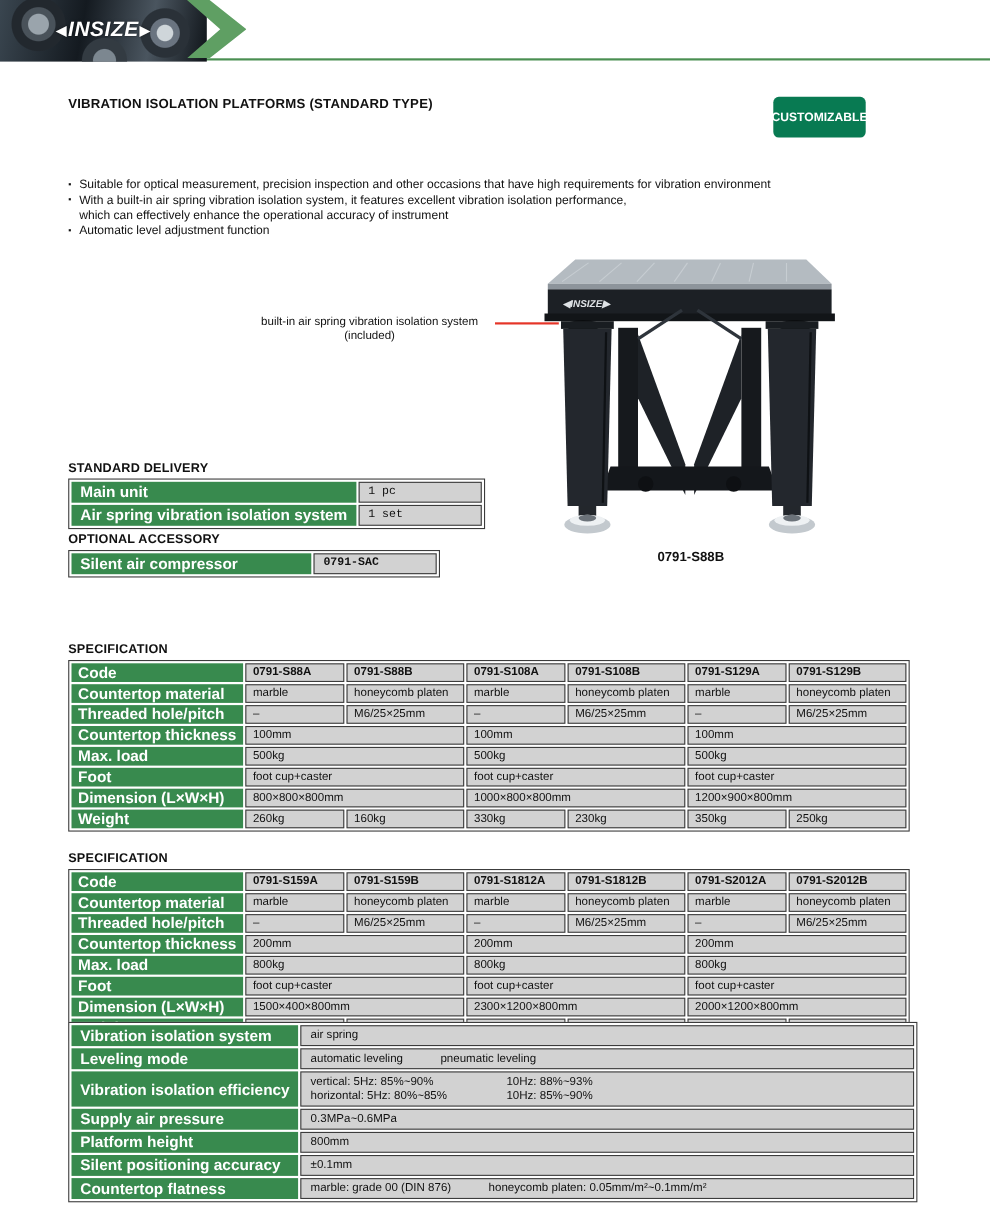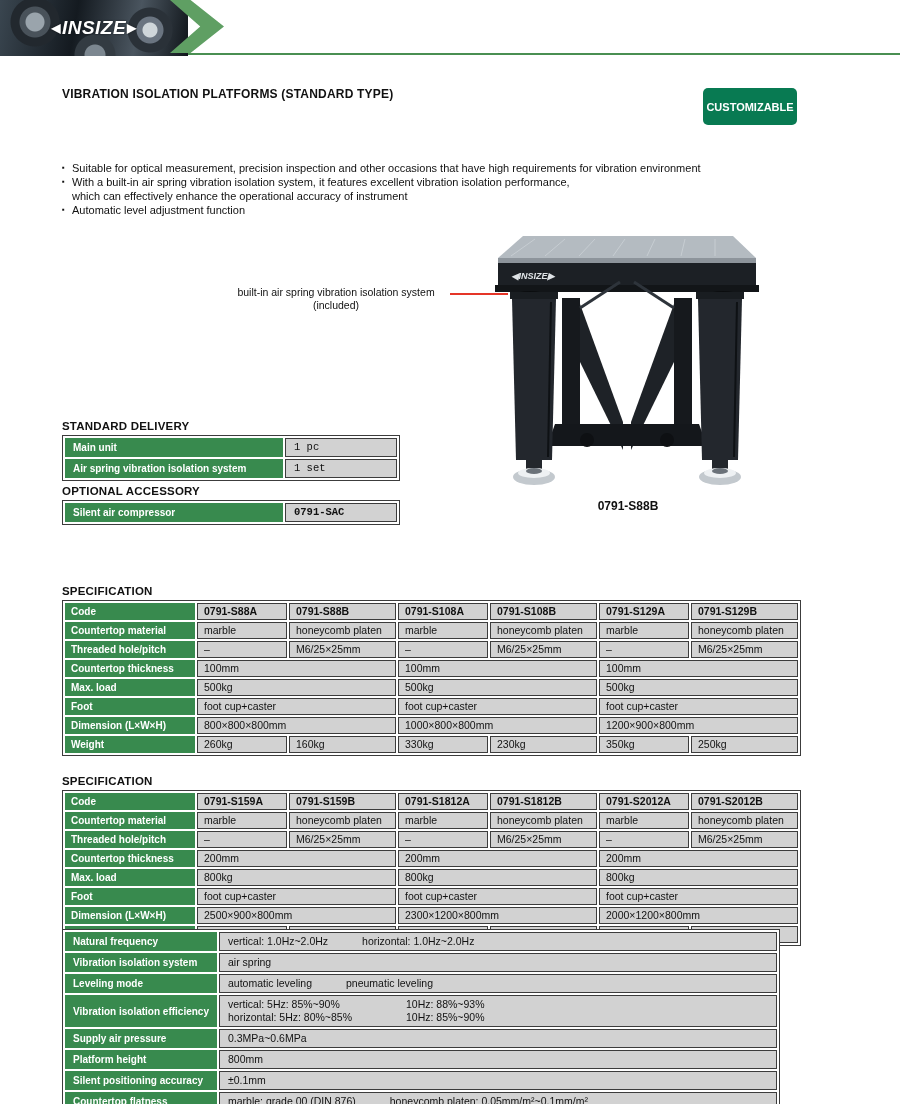--- a/index.html
+++ b/index.html
@@ -25,38 +25,38 @@
       radial-gradient(circle at 95px 55px,#7c8790 0 10px,#333b42 11px 20px,rgba(0,0,0,0) 21px),
       linear-gradient(100deg,#3a4650,#141a20 40%,#4a555f 72%,#10151a);}
   .brand-logo{position:absolute;left:0;top:0;width:188px;height:56px;display:flex;align-items:center;justify-content:center;
     color:#fff;font-weight:bold;font-style:italic;font-size:19px;letter-spacing:.5px;z-index:3;
     text-shadow:0 0 2px rgba(0,0,0,.6);}
   .brand-logo .arr{font-size:12px;font-style:normal;margin:0 1px;}
   .header-chevron{position:absolute;left:170px;top:0;width:54px;height:53px;background:var(--chevron-green);z-index:2;
     clip-path:polygon(0 0,38% 0,100% 50%,38% 100%,0 100%,56% 50%);}
 
   .page-title{position:absolute;left:62px;top:87px;font-size:12px;font-weight:bold;letter-spacing:.2px;}
-  .badge{position:absolute;left:703px;top:88px;width:94px;height:37px;background:var(--badge-green);
+  .badge{position:absolute;left:703px;top:88px;width:84px;height:37px;background:var(--badge-green);
     border-radius:5px;color:#fff;font-weight:bold;font-size:11px;display:flex;align-items:center;justify-content:center;}
 
   
   .features{position:absolute;left:62px;top:161px;font-size:11px;line-height:14px;width:700px;}
   .feature{display:flex;}
   .feature .bullet{width:10px;flex:0 0 10px;font-size:8px;line-height:14px;}
 
   
   .annotation{position:absolute;left:222px;top:286px;width:228px;text-align:center;font-size:10.5px;line-height:13px;z-index:4;}
   .annotation-line{position:absolute;left:450px;top:293px;width:58px;height:2px;background:var(--annotation-red);z-index:4;}
   .product-figure{position:absolute;left:455px;top:212px;width:330px;height:288px;}
   .product-caption{position:absolute;left:558px;top:499px;width:140px;text-align:center;font-weight:bold;font-size:12px;}
 
   
   table.kv{border-collapse:separate;border-spacing:2px;background:#fff;border:1px solid var(--border-dark);table-layout:fixed;}
   table.kv th{background:var(--table-green);color:#fff;font-weight:bold;text-align:left;
-    padding:2px 8px;font-size:10px;line-height:13px;white-space:nowrap;overflow:hidden;}
+    padding:2px 8px;font-size:14px;line-height:13px;white-space:nowrap;overflow:hidden;}
   table.kv td{background:var(--cell-gray);border:1px solid var(--border-dark);
     padding:2px 8px;font-size:10.5px;line-height:13px;white-space:nowrap;overflow:hidden;}
   td.b{font-weight:bold;}
   .section-heading{font-size:11.5px;font-weight:bold;margin-bottom:3px;letter-spacing:.2px;margin-top:20px;}
 
   .delivery{position:absolute;left:62px;top:400px;}
   .optional{position:absolute;left:62px;top:465px;}
   .delivery table th,.optional table th{width:218px;}
   .delivery table td,.optional table td{width:112px;font-family:Liberation Mono, monospace;}
 
@@ -316,45 +316,41 @@
             <td colspan="2">800kg</td>
           </tr>
           <tr>
             <th>Foot</th>
             <td colspan="2">foot cup+caster</td>
             <td colspan="2">foot cup+caster</td>
             <td colspan="2">foot cup+caster</td>
           </tr>
           <tr>
             <th>Dimension (L×W×H)</th>
-            <td colspan="2">2500×900×800mm</td>
+            <td colspan="2">1500×400×800mm</td>
             <td colspan="2">2300×1200×800mm</td>
             <td colspan="2">2000×1200×800mm</td>
           </tr>
           <tr>
             <th>Weight</th>
             <td>750kg</td>
             <td>600kg</td>
             <td>800kg</td>
             <td>650kg</td>
             <td>850kg</td>
             <td>700kg</td>
           </tr>
         </tbody>
       </table>
   </div>
 
   <div class="general">
     <table class="kv">
         <tbody>
           <tr>
-            <th>Natural frequency</th>
-            <td><span class="seg">vertical: 1.0Hz~2.0Hz</span><span class="seg">horizontal: 1.0Hz~2.0Hz</span></td>
-          </tr>
-          <tr>
             <th>Vibration isolation system</th>
             <td><span class="seg">air spring</span></td>
           </tr>
           <tr>
             <th>Leveling mode</th>
             <td><span class="seg">automatic leveling</span><span class="seg">pneumatic leveling</span></td>
           </tr>
           <tr>
             <th>Vibration isolation efficiency</th>
             <td>

